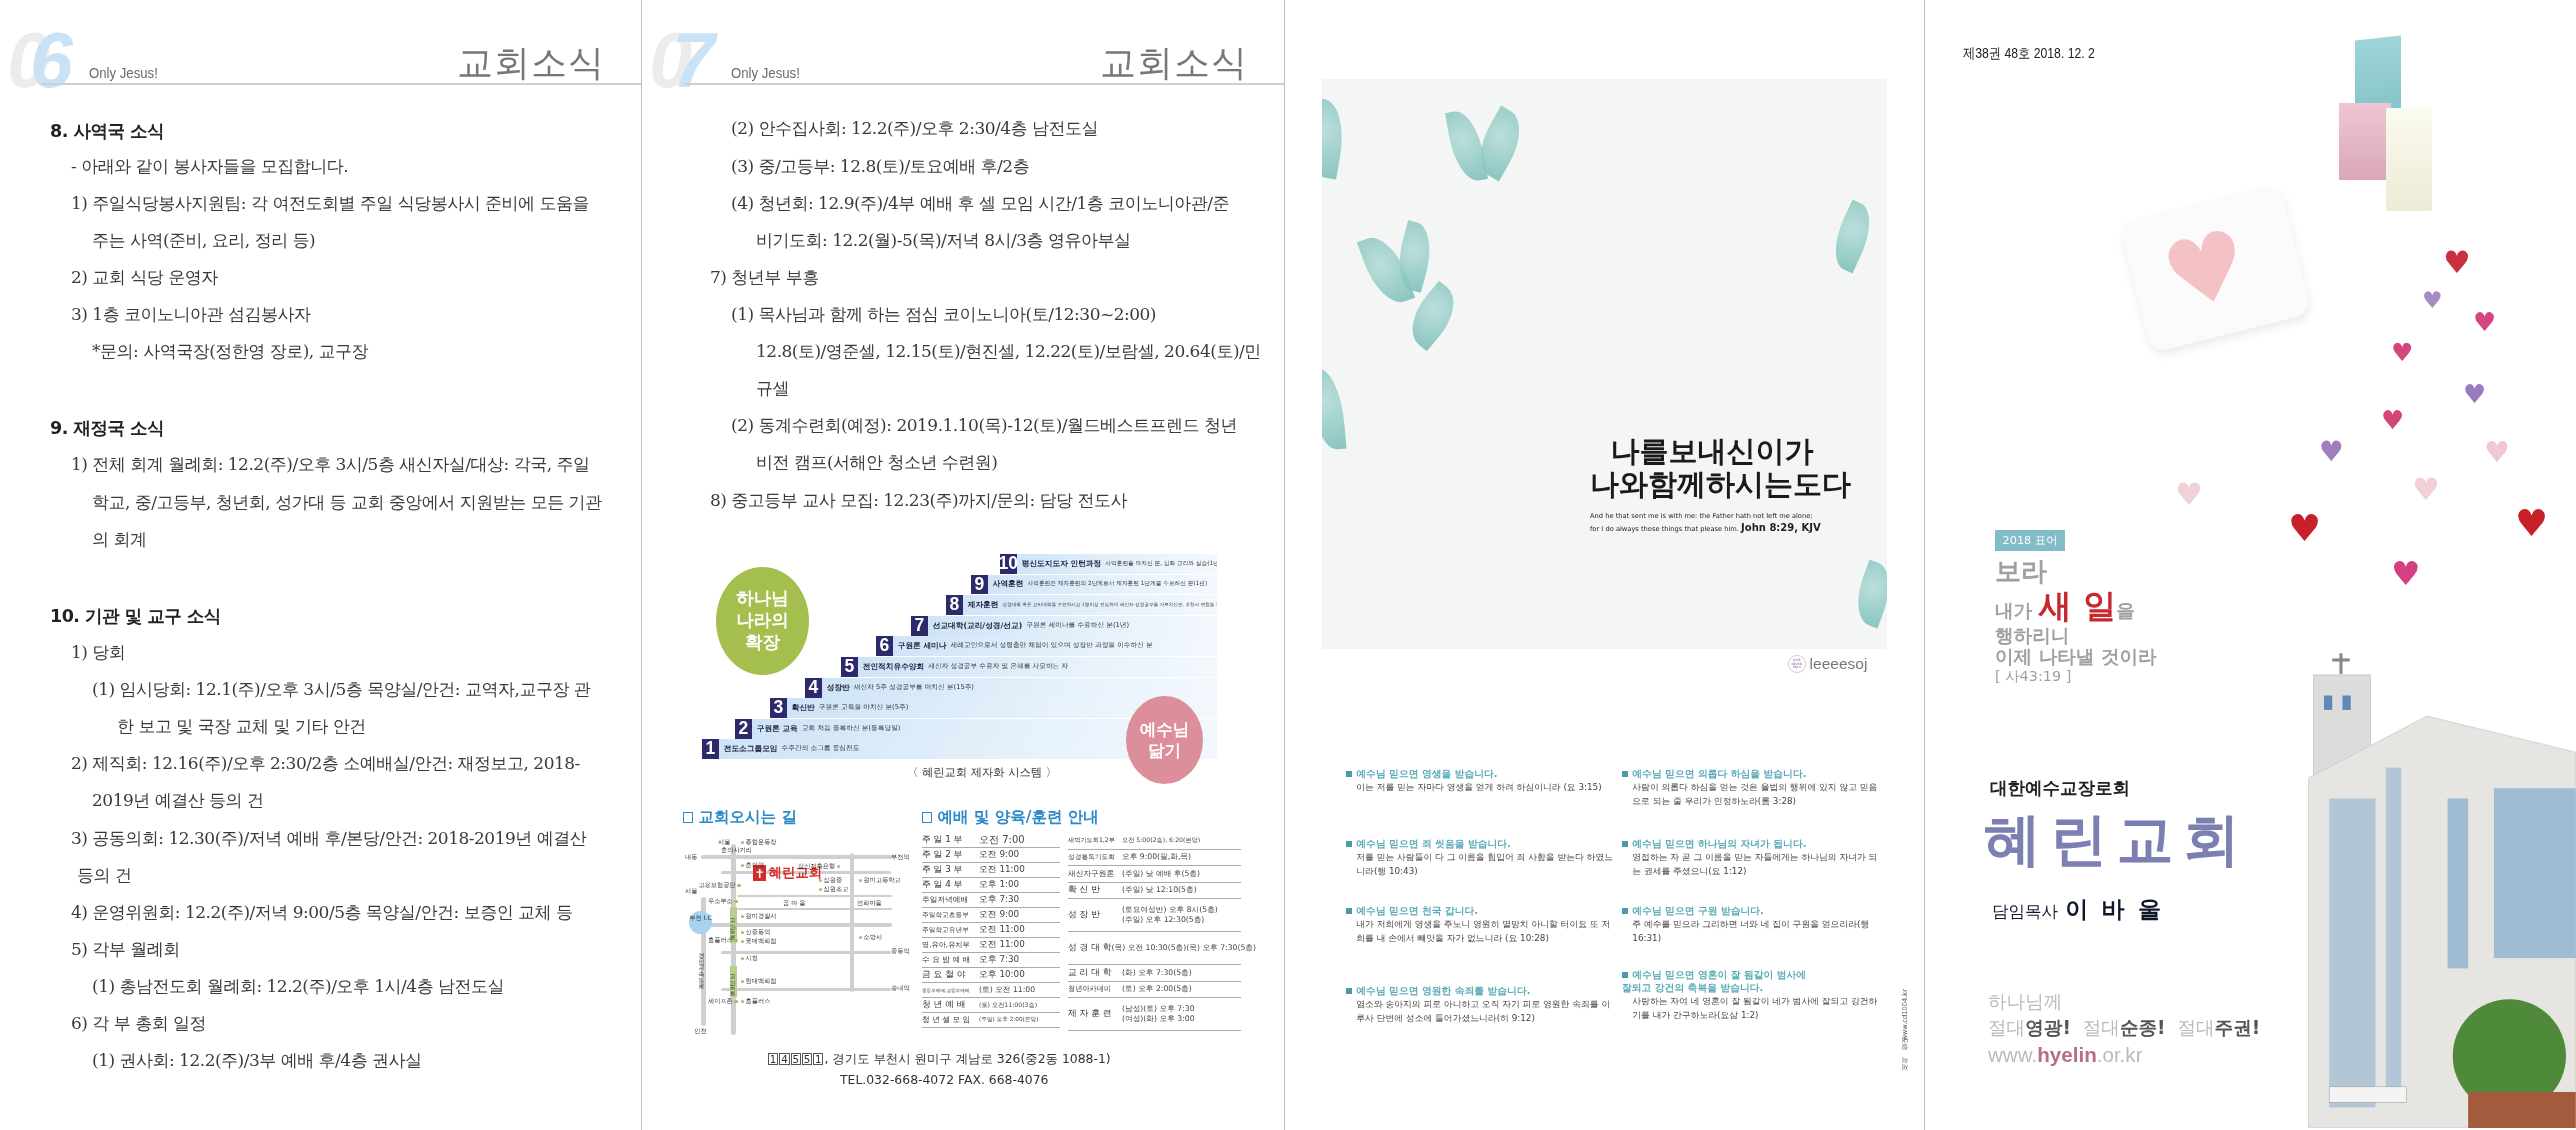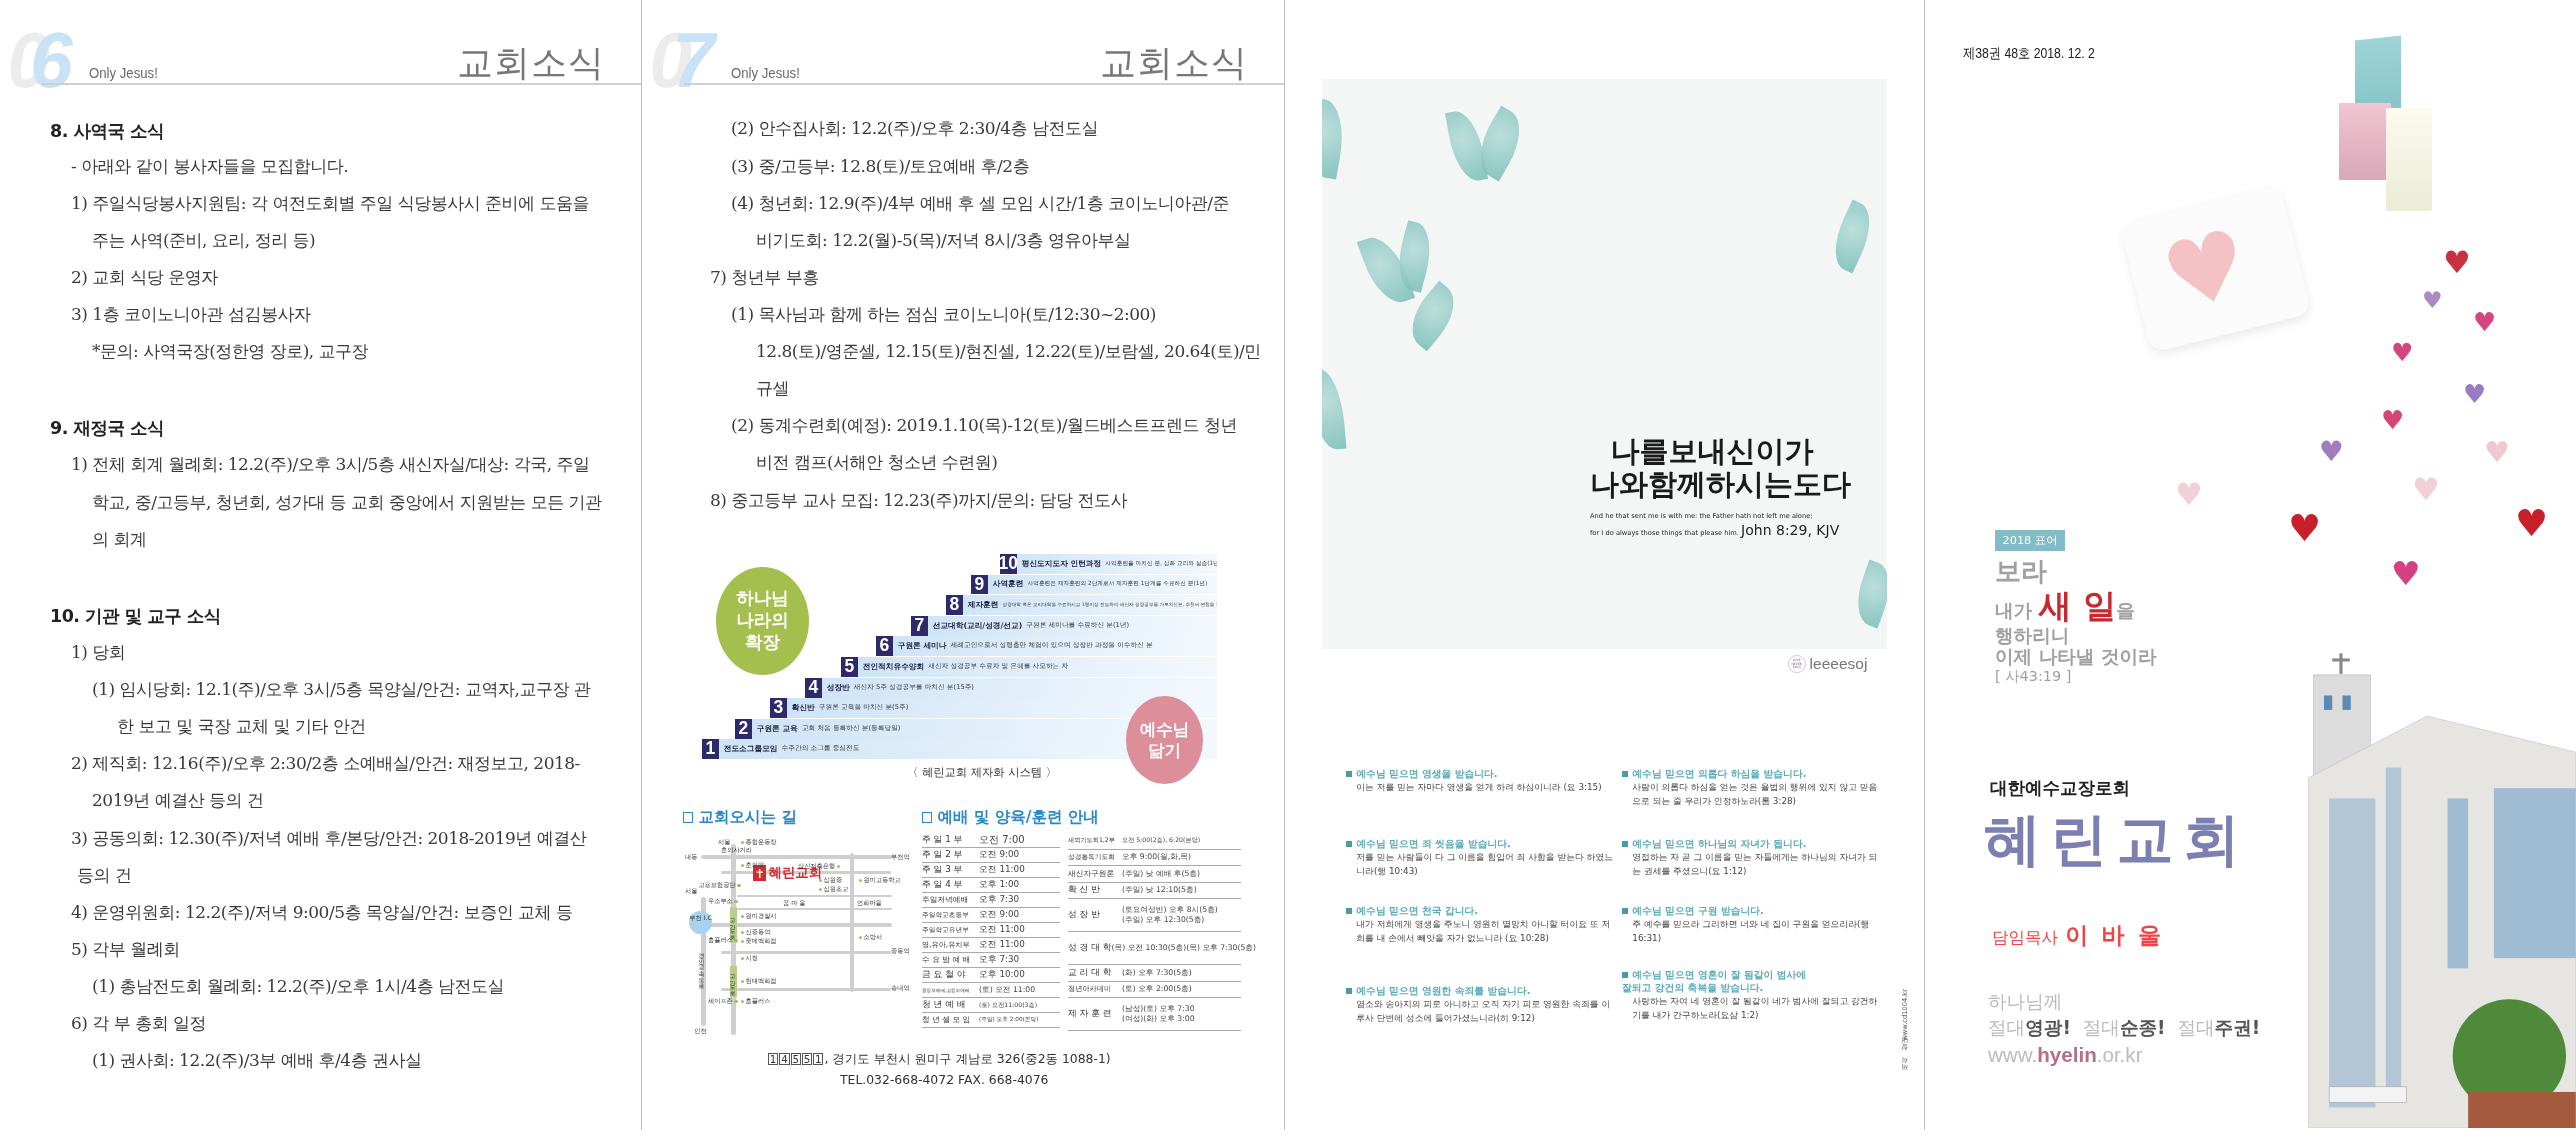--- a/index.html
+++ b/index.html
@@ -58,21 +58,21 @@
 
   .addr { position: absolute; left: 768px; top: 1051px; font: 12.4px "DejaVu Sans", sans-serif; color: #333; white-space: nowrap; }
   .zip-box { display: inline-block; width: 10.3px; height: 12.4px; border: 0.5px solid #555; text-align: center; line-height: 11.3px; font-size: 10.3px; margin-right: 1px; }
   .tel { position: absolute; left: 840px; top: 1072px; font: 12.4px "DejaVu Sans", sans-serif; color: #333; white-space: nowrap; }
 
   
   .leaf-img { position: absolute; left: 1322px; top: 79px; width: 565px; height: 570px; background: #f4f6f6; overflow: hidden; }
   .leaf { position: absolute; border-radius: 0 70% 0 70%; background: radial-gradient(circle at 40% 40%, #b6dcd8, #7cbfb8); opacity: 0.9; }
   .verse-ko { position: absolute; left: 268px; top: 356px; font: bold 29px "DejaVu Sans", sans-serif; color: #1a1a1a; line-height: 1.15; }
   .verse-en { position: absolute; left: 268px; top: 433px; font: 6.7px "DejaVu Sans", sans-serif; color: #222; line-height: 1.4; }
-  .verse-ref { font-weight: normal; font-size: 14px; text-align: center; }
+  .verse-ref { font-weight: bold; font-size: 10px; text-align: center; }
   .credit { position: absolute; left: 1788px; top: 655px; display: flex; align-items: center; }
   .credit-badge { width: 17.5px; height: 17.5px; border-radius: 50%; border: 0.5px solid #ccc; font-size: 3.1px; text-align: center; line-height: 1.1; padding-top: 3.1px; color: #7a4c9a; font-family: "DejaVu Sans", sans-serif; }
   .credit-name { font: 15.5px "Liberation Sans", sans-serif; color: #777; margin-left: 4.1px; }
 
   .bless { position: absolute; font-family: "DejaVu Sans", sans-serif; }
   .bless .t { font-weight: bold; font-size: 9.8px; color: #5aaab8; white-space: nowrap; }
   .bless .t .sq { display: inline-block; width: 6.2px; height: 6.2px; background: #4a9aa8; margin-right: 4.1px; vertical-align: middle; }
   .bless .b { font-size: 8.8px; color: #444; margin-left: 10.3px; line-height: 1.55; }
   .vert-credit { position: absolute; left: 1901px; top: 989px; writing-mode: vertical-rl; transform: rotate(180deg); font: 6.7px "DejaVu Sans", sans-serif; color: #555; }
 
@@ -83,21 +83,21 @@
   .gift-c { position: absolute; left: 2386px; top: 108px; width: 46px; height: 103px; background: linear-gradient(#fbfbef, #ecebd6); border-radius: 2.1px; }
   .card { position: absolute; left: 2133px; top: 201px; width: 165px; height: 134px; background: #fbfbfb; border-radius: 15.5px; transform: rotate(-14deg); box-shadow: 0 5.2px 9.3px rgba(0,0,0,0.08); }
   .card-heart { position: absolute; left: 31px; top: 20.6px; font-size: 93px; line-height: 1; color: #f3b3b8; opacity: 0.8; }
   .heart { position: absolute; font-size: 31px; line-height: 1; }
   .motto-badge { position: absolute; left: 1995px; top: 530px; width: 70px; height: 20.6px; background: #82bcc7; color: #fff; font: 11.3px "DejaVu Sans", sans-serif; display: flex; align-items: center; justify-content: center; }
   .motto { position: absolute; left: 1995px; top: 557px; font: bold 18.6px "DejaVu Sans", sans-serif; color: #a0a0a0; line-height: 1.15; }
   .motto .red { color: #c6282d; font-size: 33px; }
   .motto .ref { font-size: 14.4px; font-weight: normal; }
   .denom { position: absolute; left: 1990px; top: 776px; font: bold 17.5px "DejaVu Sans", sans-serif; color: #222; }
   .church-title { position: absolute; left: 1984px; top: 802px; font: bold 57px "DejaVu Sans", sans-serif; color: #7b7fb1; letter-spacing: 9.3px; }
-  .pastor { position: absolute; left: 1992px; top: 920px; font: 16.5px "DejaVu Sans", sans-serif; color: #ef4444; white-space: nowrap; }
+  .pastor { position: absolute; left: 1992px; top: 894px; font: 16.5px "DejaVu Sans", sans-serif; color: #0f172a; white-space: nowrap; }
   .pastor-name { font-size: 23px; letter-spacing: 13.4px; margin-left: 7.2px; font-weight: bold; }
   .slogan1 { position: absolute; left: 1988px; top: 989px; font: 18.6px "DejaVu Sans", sans-serif; color: #bbb; }
   .slogan2 { position: absolute; left: 1988px; top: 1015px; font: 18.6px "DejaVu Sans", sans-serif; color: #bbb; white-space: nowrap; }
   .slogan2 b { color: #555; }
   .site { position: absolute; left: 1988px; top: 1043px; font: 20.6px "Liberation Sans", sans-serif; color: #bbb; }
   .site b { color: #b56e86; }
   .building { position: absolute; left: 2298px; top: 644px; width: 278px; height: 484px; }
 </style>
 </head>
 <body>

